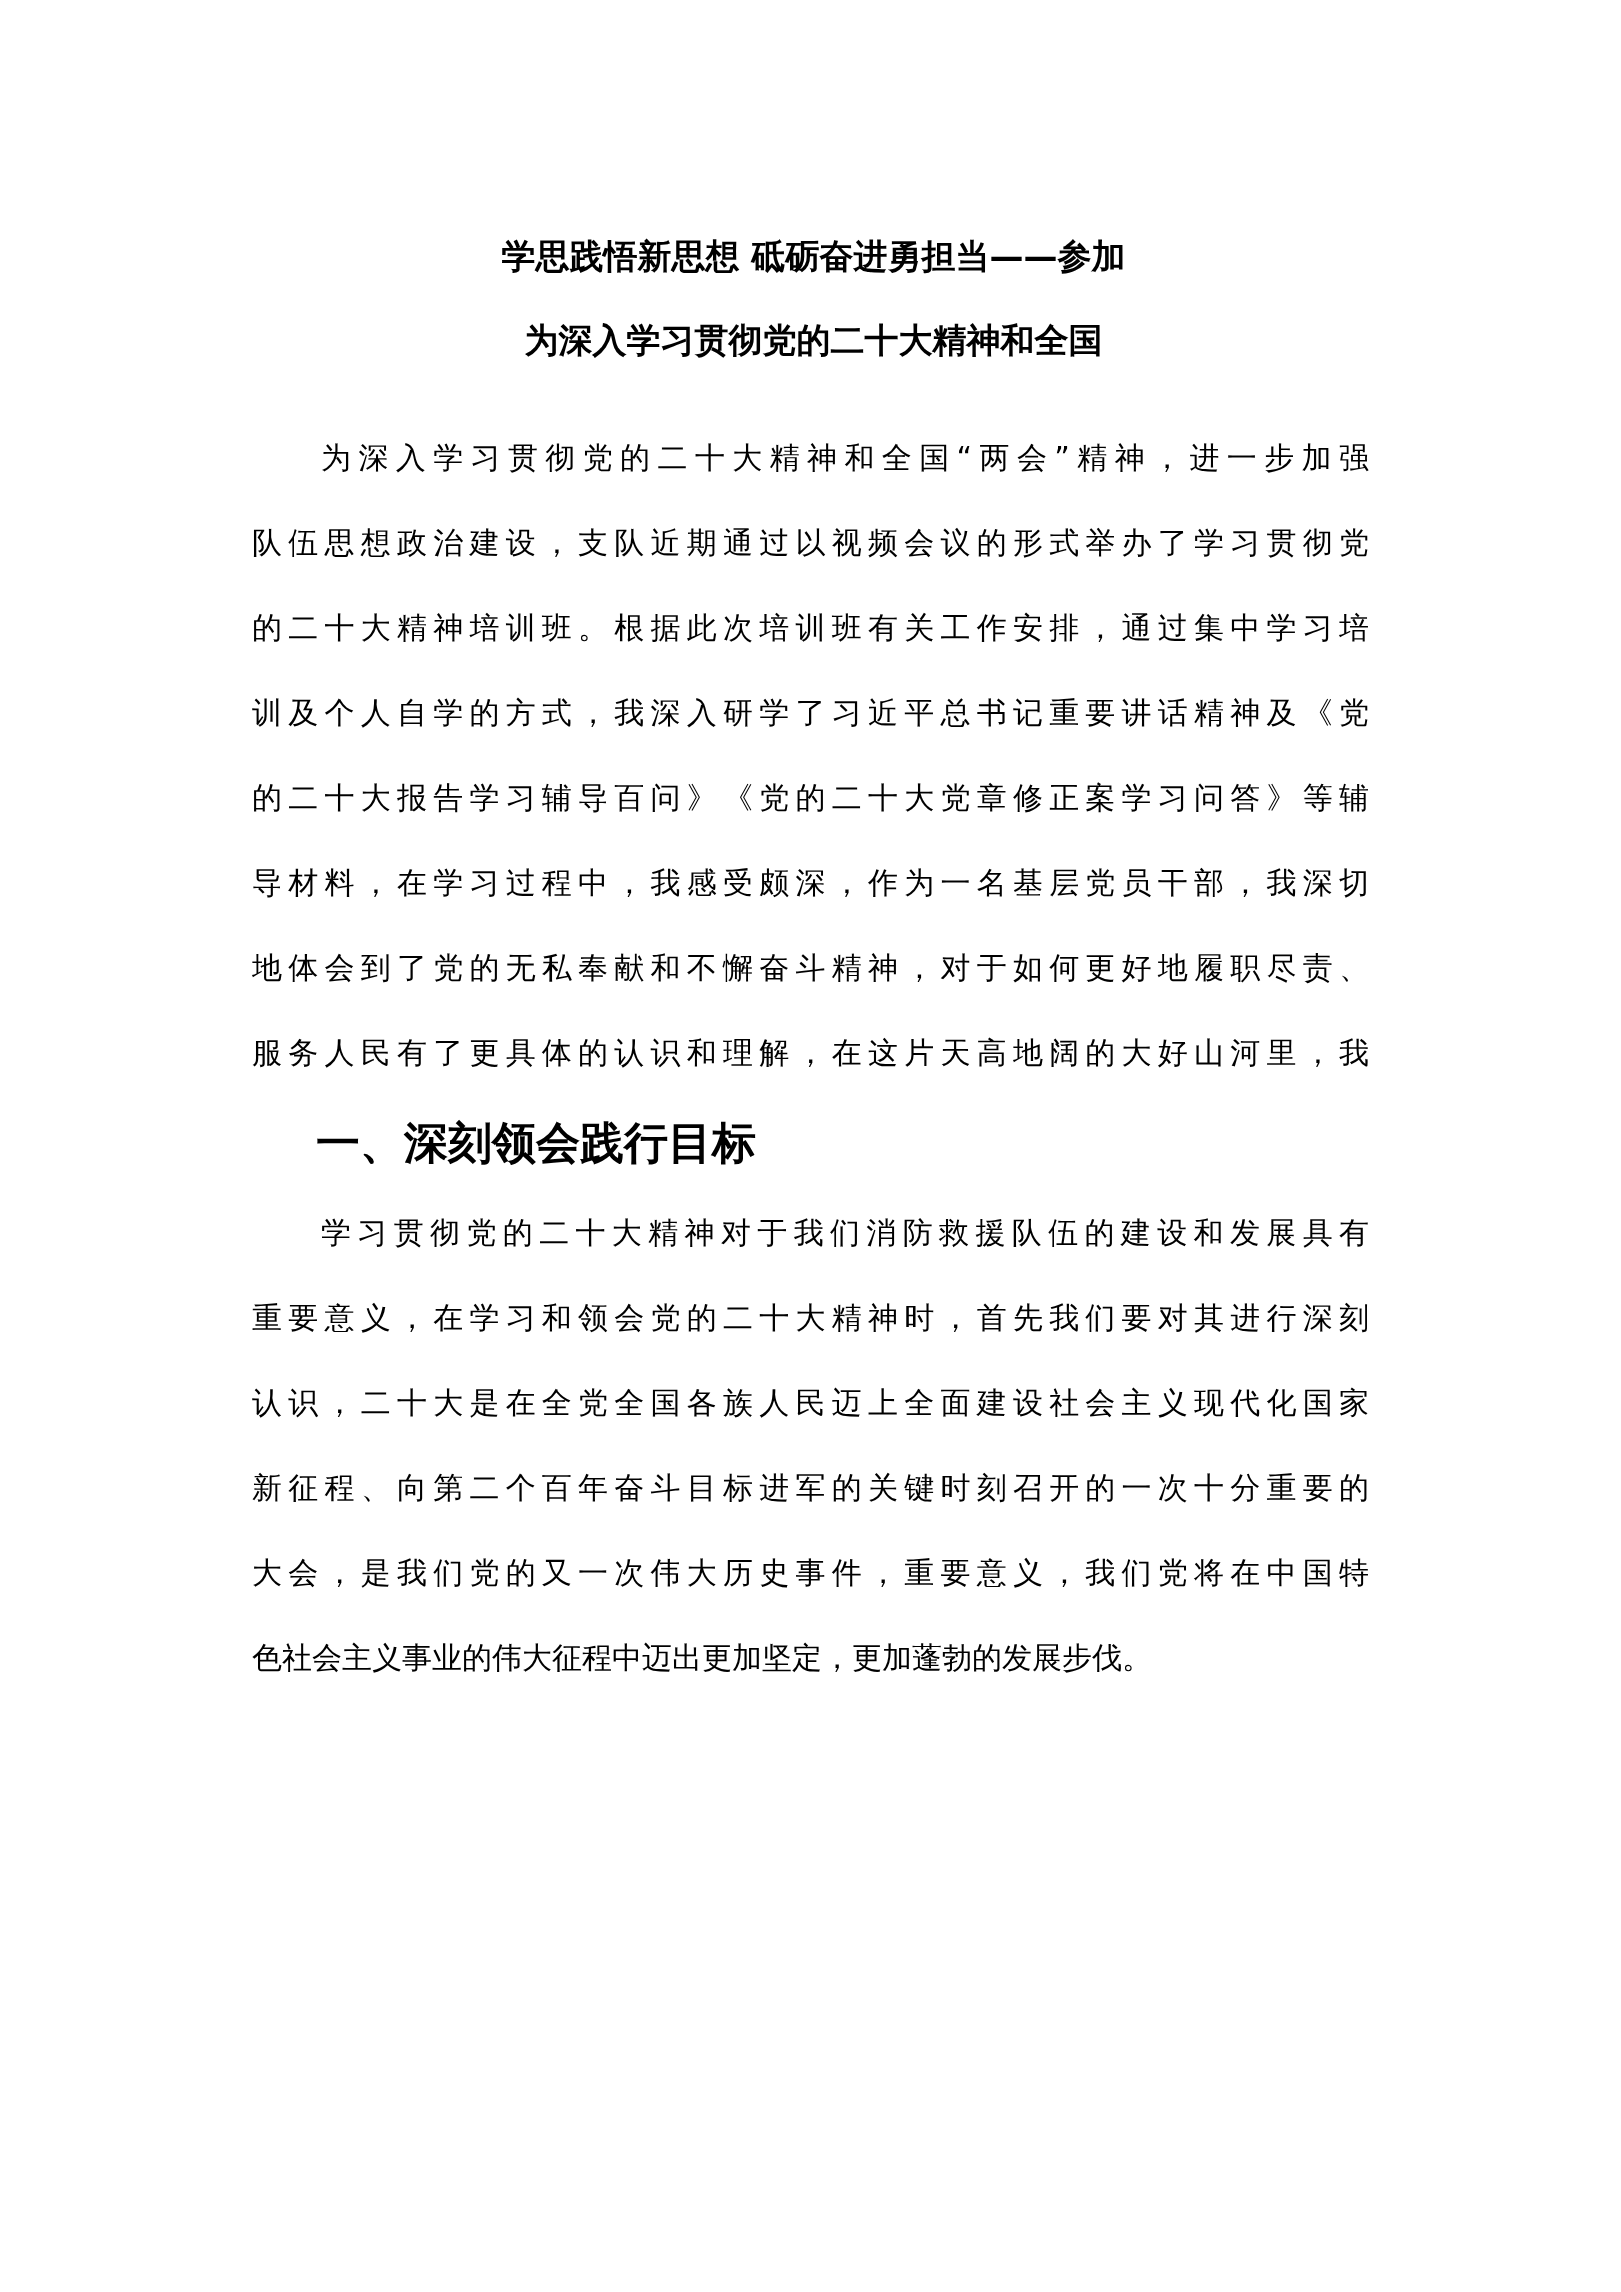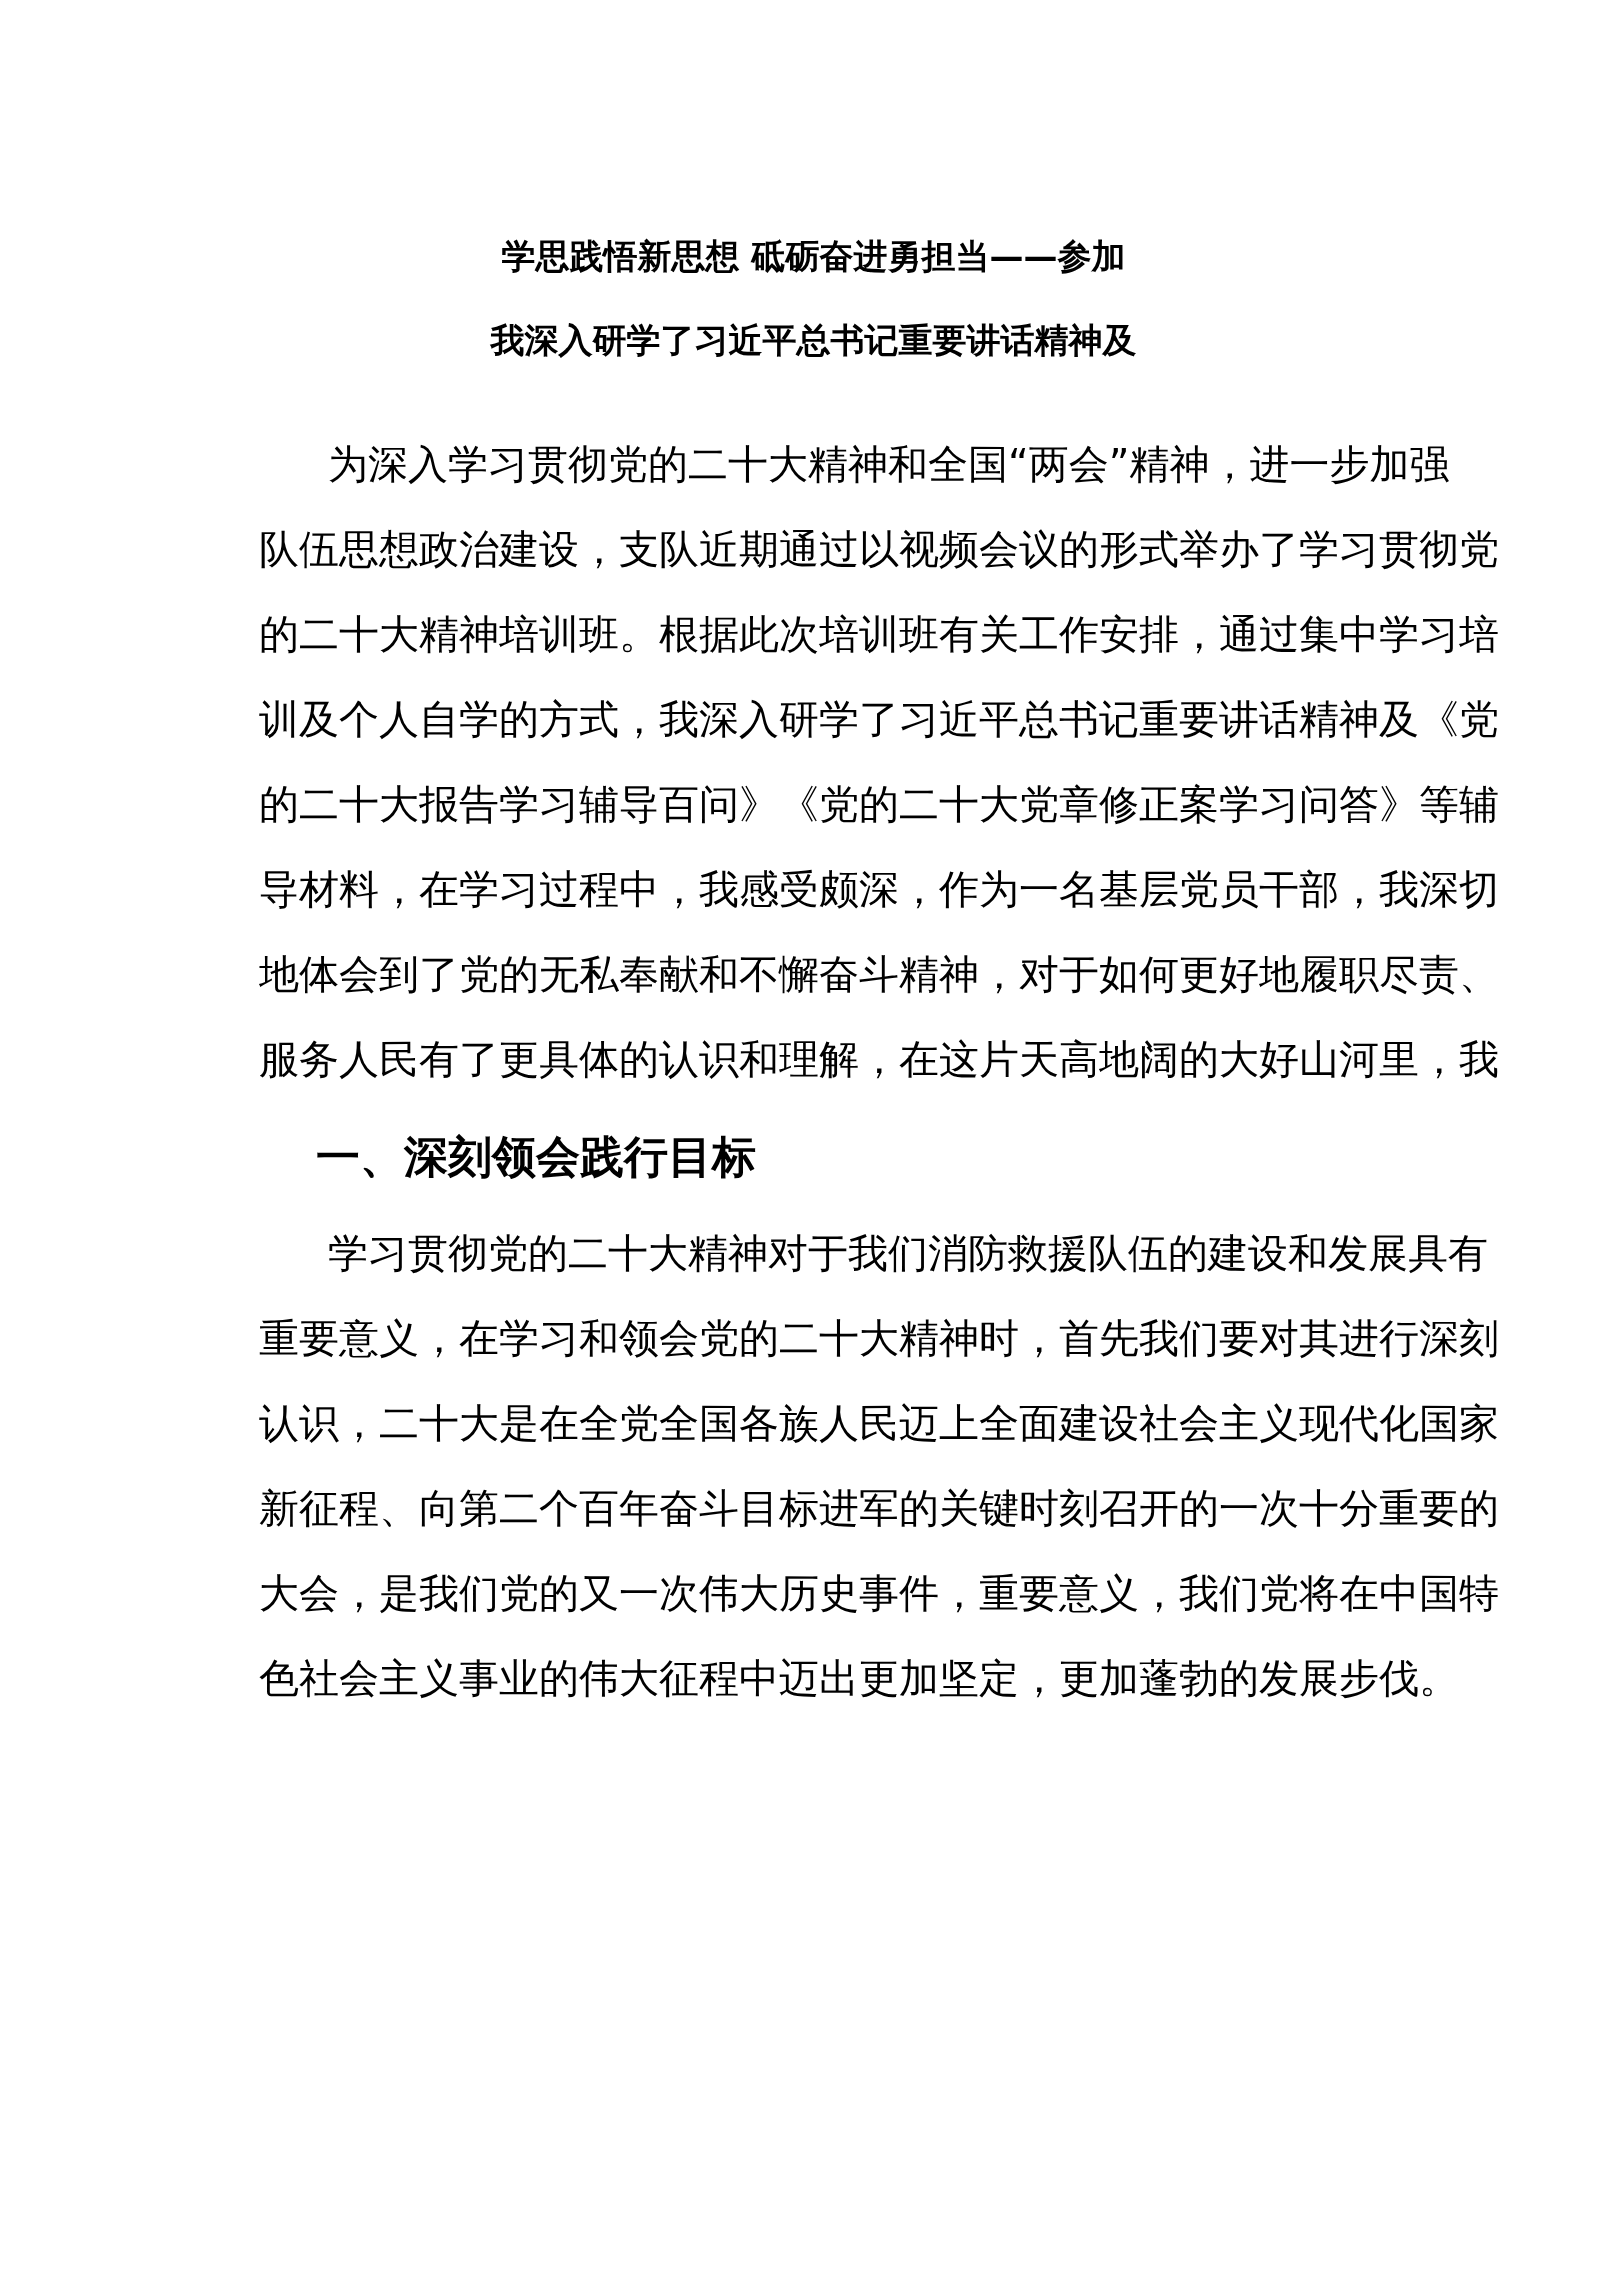--- a/index.html
+++ b/index.html
@@ -40,22 +40,22 @@
       display: block;
       white-space: nowrap;
     }
     .body {
       position: absolute;
       left: 247px;
       top: 410px;
       width: 1127px;
     }
     .para {
-      margin: 12px;
-      font-size: 40px;
+      margin: 5px;
+      font-size: 30px;
       line-height: 85px;
       color: #000000;
       text-align: justify;
     }
     .para .ln {
       display: block;
       white-space: nowrap;
       height: 85px;
       text-align: justify;
       text-align-last: justify;
@@ -77,21 +77,21 @@
     }
     .gap-small { height: 5.9px; }
   </style>
 </head>
 <body>
 
 <div class="page">
 
   <h1 class="title">
     <span class="line">学思践悟新思想 砥砺奋进勇担当——参加</span>
-    <span class="line">我深入研学了习近平总书记重要讲话精神及</span>
+    <span class="line">为深入学习贯彻党的二十大精神和全国</span>
   </h1>
 
   <div class="body">
 
     <p class="para">
       <span class="ln indent">为深入学习贯彻党的二十大精神和全国“两会”精神，进一步加强</span>
       <span class="ln">队伍思想政治建设，支队近期通过以视频会议的形式举办了学习贯彻党</span>
       <span class="ln">的二十大精神培训班。根据此次培训班有关工作安排，通过集中学习培</span>
       <span class="ln">训及个人自学的方式，我深入研学了习近平总书记重要讲话精神及《党</span>
       <span class="ln">的二十大报告学习辅导百问》《党的二十大党章修正案学习问答》等辅</span>

